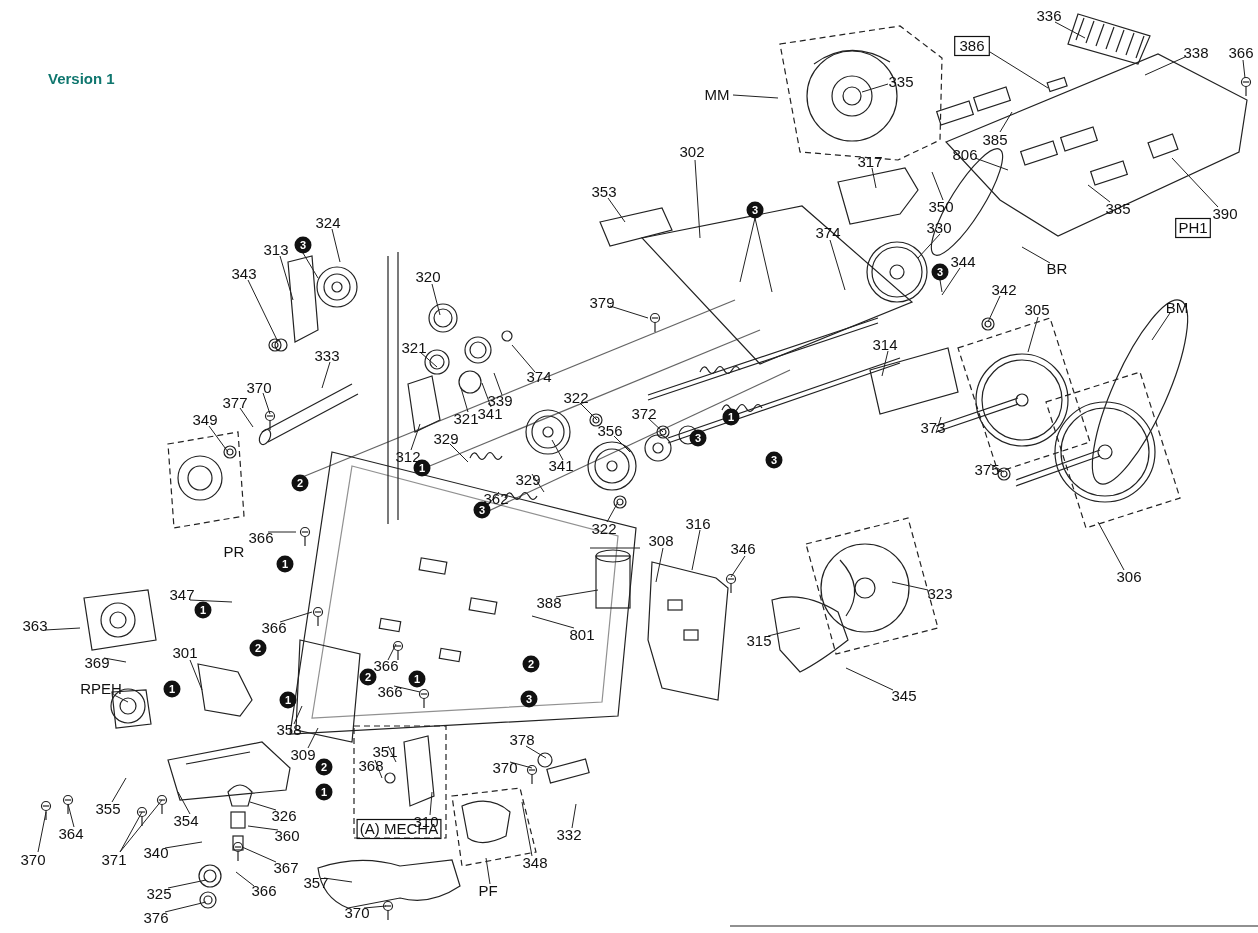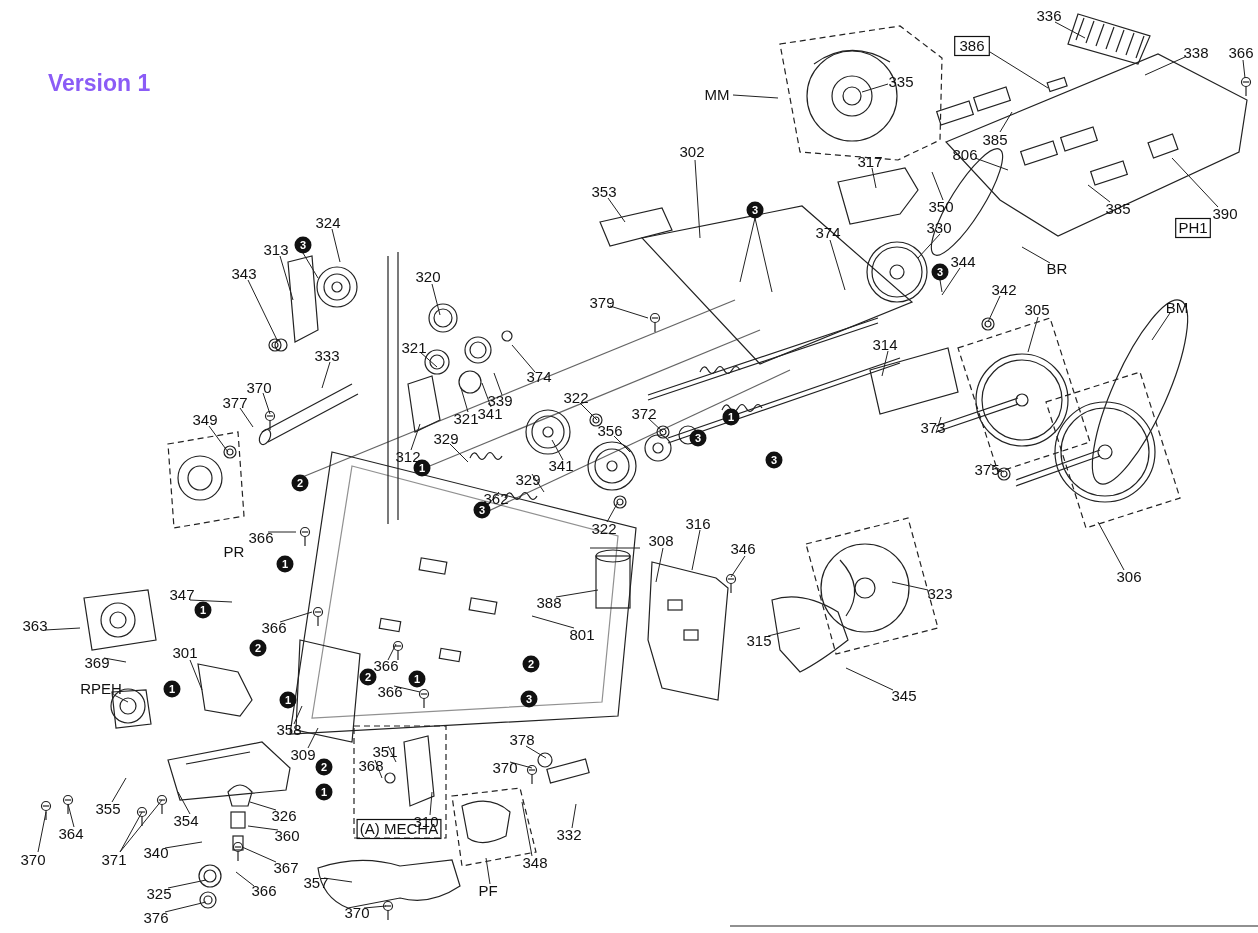--- a/index.html
+++ b/index.html
@@ -1,18 +1,18 @@
 <!DOCTYPE html>
 <html><head>
 <meta charset="utf-8">
 <style>
   html,body{margin:0;padding:0;background:#e8e8e8;}
   .page{position:relative;width:1258px;height:933px;background:#ffffff;overflow:hidden;
         font-family:"Liberation Sans", sans-serif;}
-  .title{position:absolute;left:48px;top:70px;font-size:23px;font-weight:bold;color:#8b5cf6;}
+  .title{position:absolute;left:48px;top:70px;font-size:15px;font-weight:bold;color:#0f766e;}
   svg{position:absolute;left:0;top:0;}
   .art{stroke:#222;fill:none;stroke-width:1.2;}
   .dash{stroke-dasharray:6 4;}
   .leader{stroke:#222;stroke-width:1;}
   .lbl{font-family:"Liberation Sans", sans-serif;font-size:15px;fill:#111;}
   .lblbox{fill:none;stroke:#111;stroke-width:1.2;}
   .co{fill:#111;stroke:none;}
   .cotxt{font-family:"Liberation Sans", sans-serif;font-size:11px;font-weight:bold;fill:#fff;}
 </style>
 </head>

